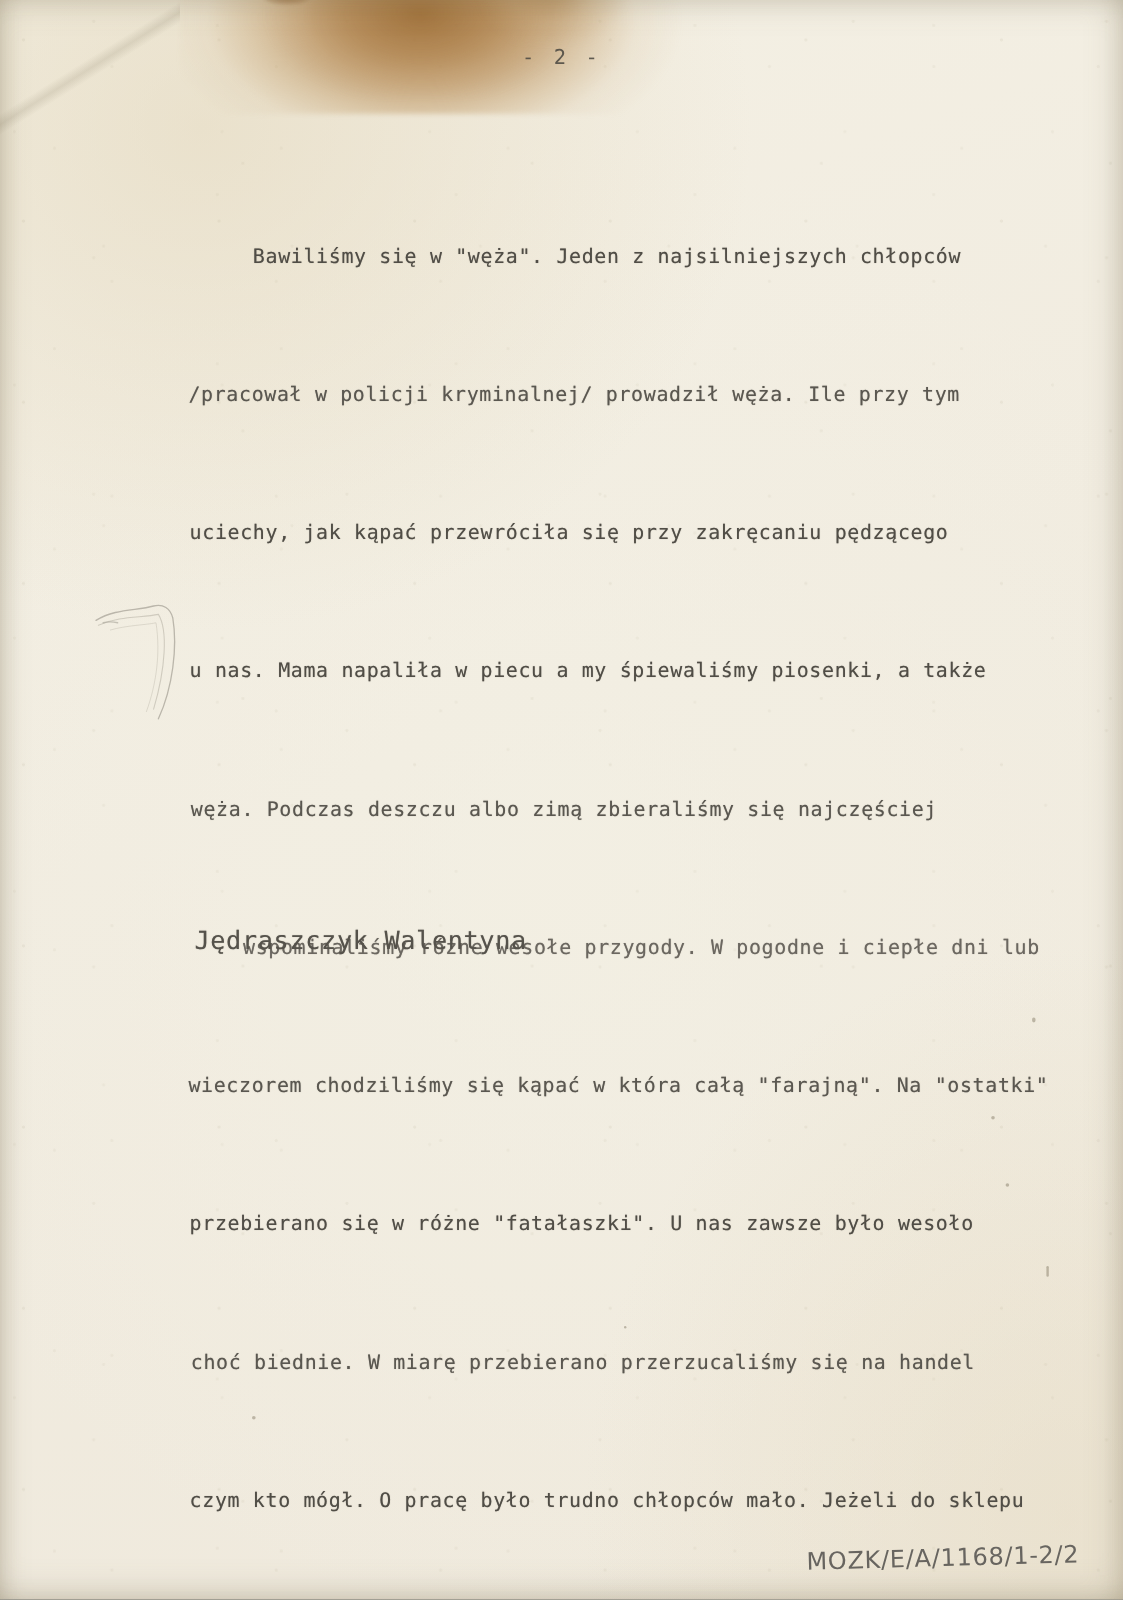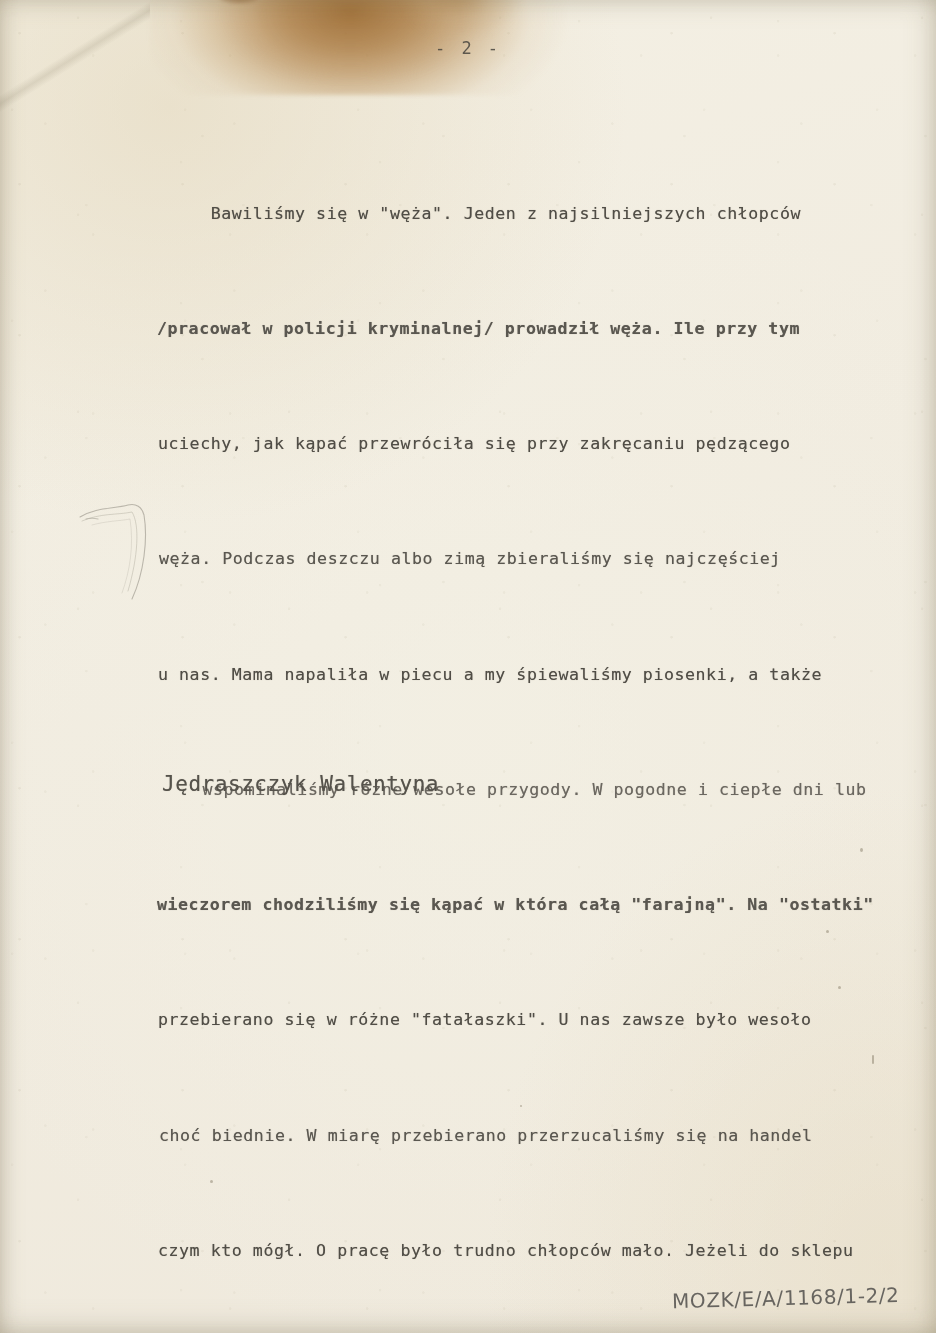--- a/index.html
+++ b/index.html
@@ -140,21 +140,21 @@
     color: #5a5750;
     white-space: pre;
   }
   .body-text .ln {
     display: block;
     white-space: pre;
     text-shadow: 0 0 .7px rgba(80,76,68,.55);
   }
   
   .ln.j1 { transform: translateX(0px); }
-  .ln.j2 { transform: translateX(-1px); font-weight: bold; }
+  .ln.j2 { transform: translateX(-1px); }
   .ln.j3 { transform: translateX(1px); }
   .ln.j4 { transform: translateX(.5px); margin-left: 44px; }
   .ln.faint { color: #6b6760; }
   .ln.dark  { color: #504d46; }
 
   .signature {
     position: absolute;
     left: 162px;
     top: 772px;
     width: 730px;
@@ -217,22 +217,22 @@
     <path d="M22 30 C 36 26, 50 26, 60 24 C 64 50, 60 76, 52 98" fill="none" stroke="#918d80" stroke-width="0.8" stroke-linecap="round" opacity=".45"></path>
     <path d="M16 24 C 20 23, 24 23, 28 24" fill="none" stroke="#7b776c" stroke-width="1.2" stroke-linecap="round" opacity=".7"></path>
   </svg>
 
   <div class="page-number">-  2  -</div>
 
   <div class="body-text">
     <span class="ln j1 dark">     Bawiliśmy się w "węża". Jeden z najsilniejszych chłopców</span>
     <span class="ln j2">/pracował w policji kryminalnej/ prowadził węża. Ile przy tym</span>
     <span class="ln j1 dark">uciechy, jak kąpać przewróciła się przy zakręcaniu pędzącego</span>
+    <span class="ln j1 dark">u nas. Mama napaliła w piecu a my śpiewaliśmy piosenki, a także</span>
     <span class="ln j3">węża. Podczas deszczu albo zimą zbieraliśmy się najczęściej</span>
-    <span class="ln j1 dark">u nas. Mama napaliła w piecu a my śpiewaliśmy piosenki, a także</span>
     <span class="ln j4 faint">wspominaliśmy różne wesołe przygody. W pogodne i ciepłe dni lub</span>
     <span class="ln j2">wieczorem chodziliśmy się kąpać w która całą "farajną". Na "ostatki"</span>
     <span class="ln j1 dark">przebierano się w różne "fatałaszki". U nas zawsze było wesoło</span>
     <span class="ln j3">choć biednie. W miarę przebierano przerzucaliśmy się na handel</span>
     <span class="ln j1 dark">czym kto mógł. O pracę było trudno chłopców mało. Jeżeli do sklepu</span>
     
     
     
     
     

